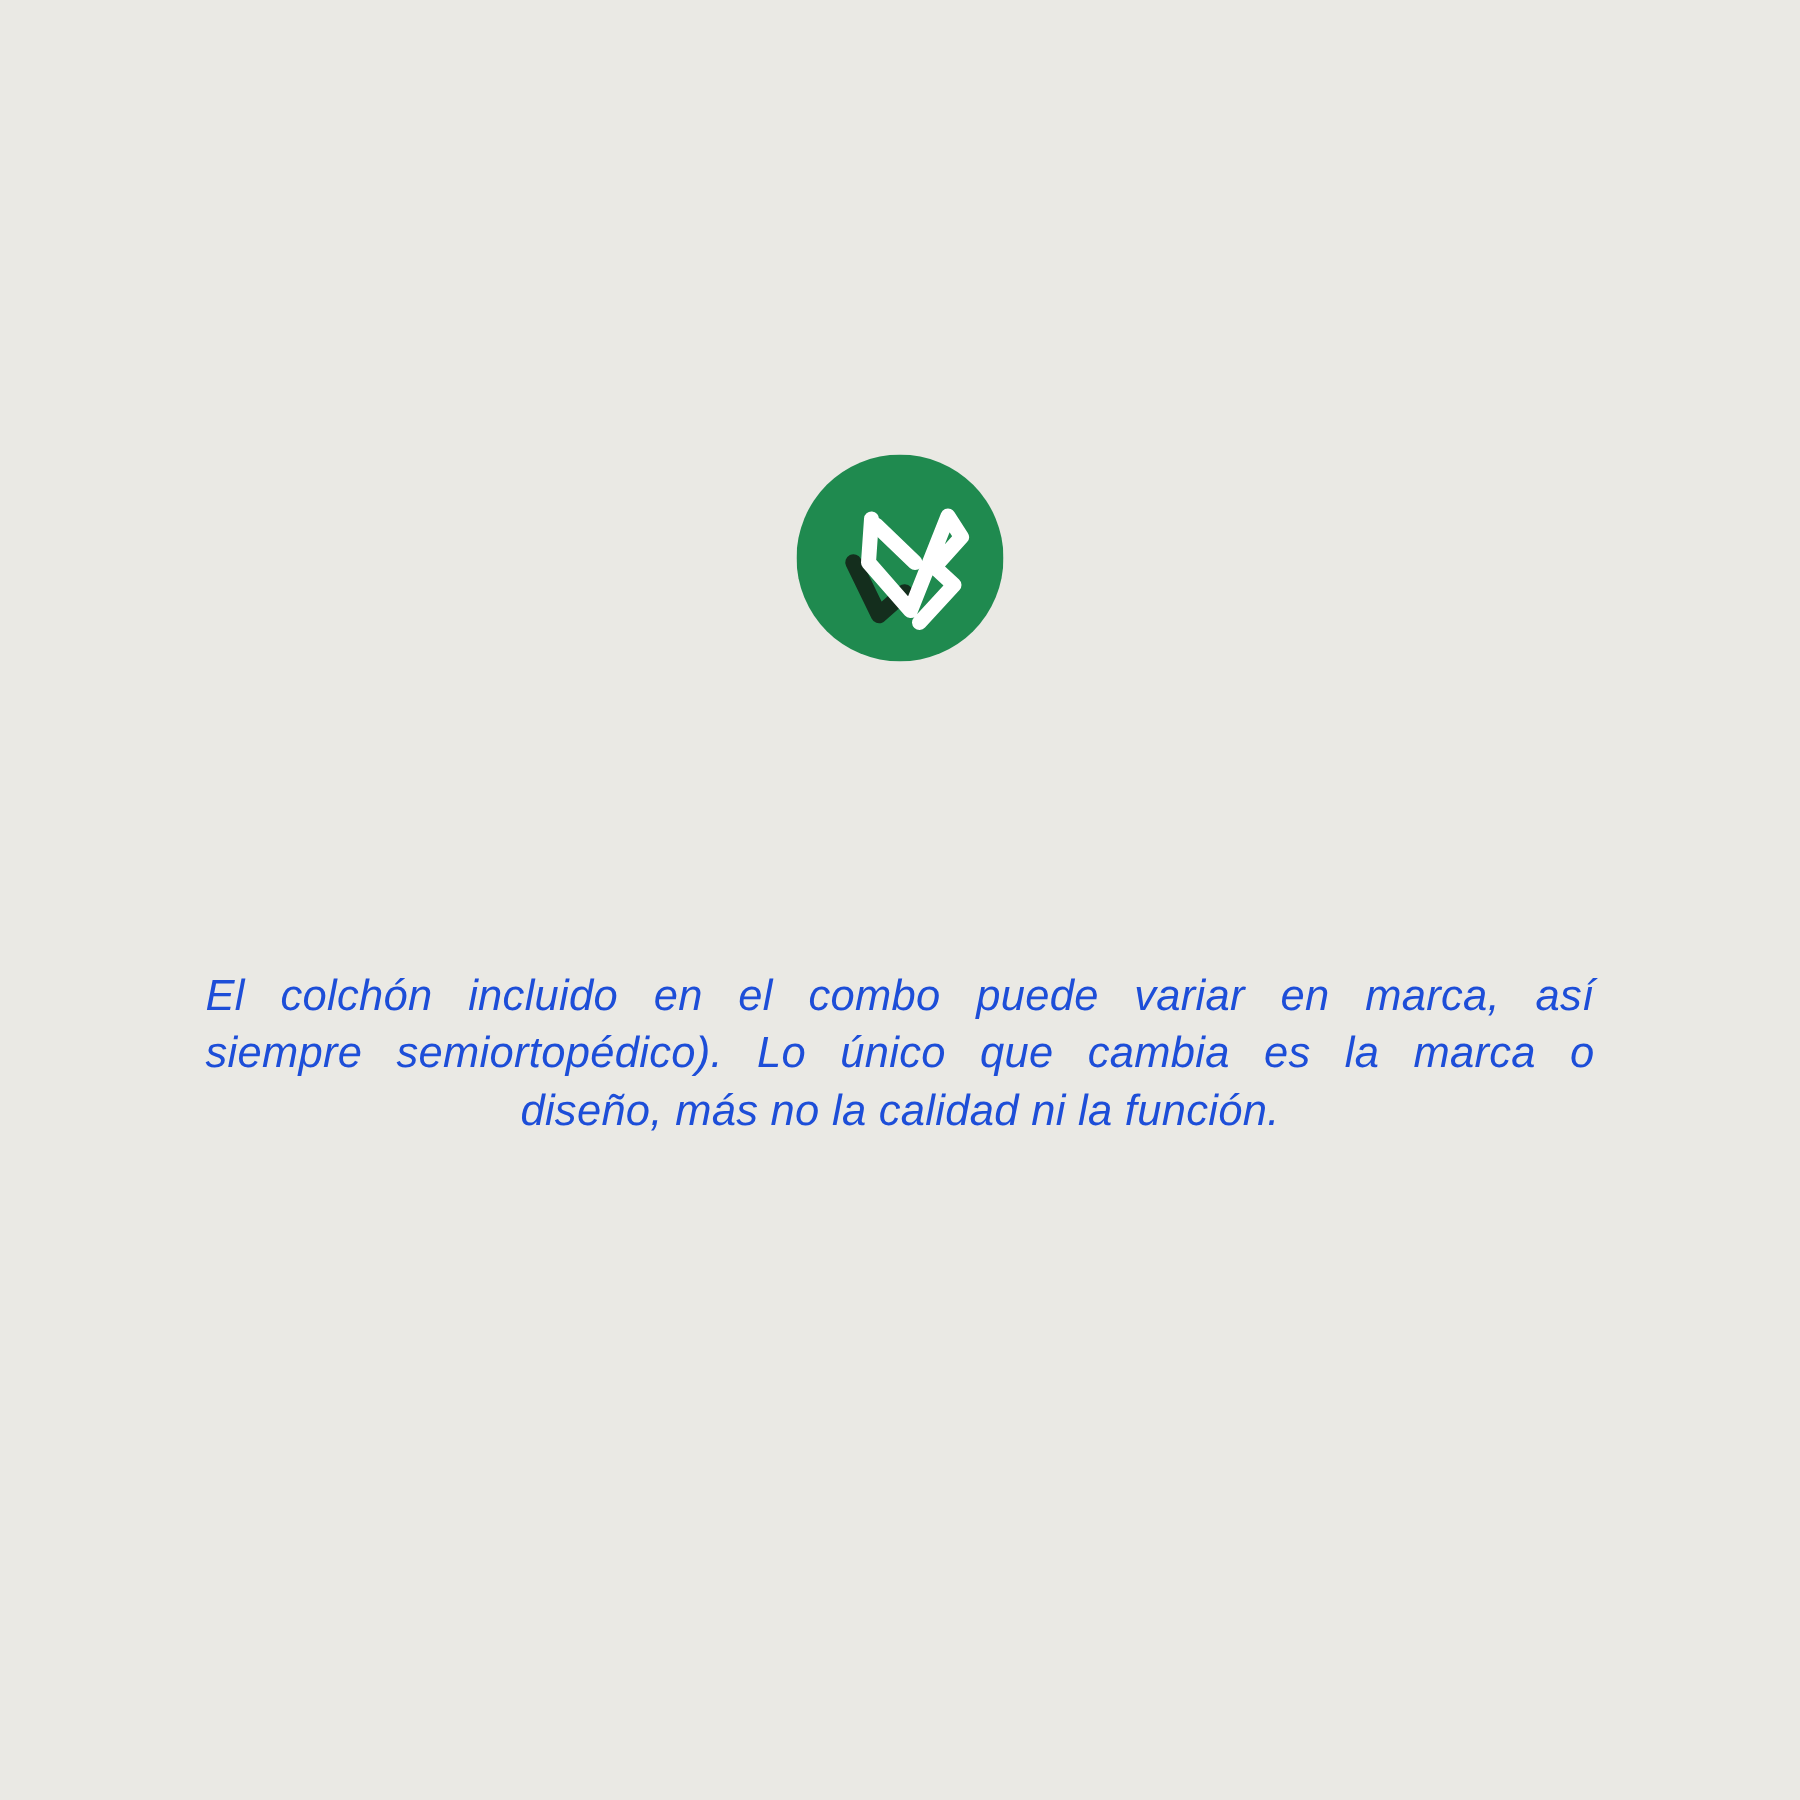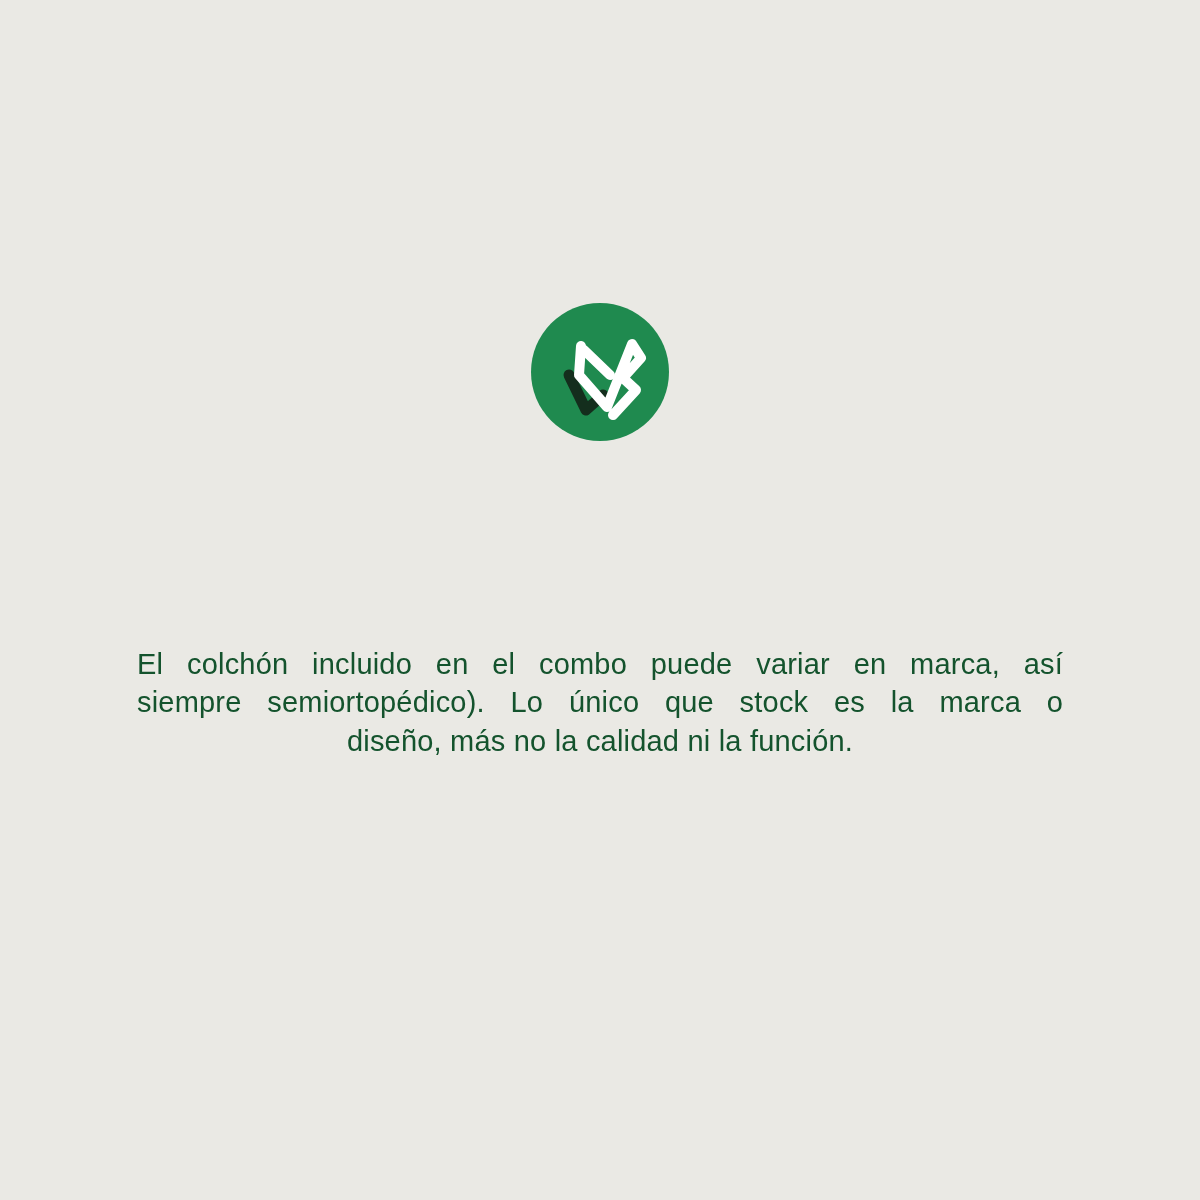--- a/index.html
+++ b/index.html
@@ -24,25 +24,26 @@
   .logo-wrap svg {
     display: block;
     width: 100%;
     height: 100%;
   }
   .notice {
     position: absolute;
     left: 137px;
     top: 645px;
     width: 926px;
-    color: #14532d;
+    color: #1d4ed8;
     font-size: 29px;
     line-height: 38.4px;
     font-weight: 400;
     letter-spacing: 0.2px;
+    font-style: italic;
   }
   .notice .line {
     text-align: justify;
     text-align-last: justify;
     white-space: normal;
   }
   .notice .line.last {
     text-align: right;
     text-align-last: center;
   }
@@ -54,15 +55,15 @@
   <svg viewBox="0 0 138 138" aria-hidden="true">
     <circle cx="69" cy="69" r="69" fill="#1f8a4f"></circle>
     <path d="M38 72 L55 107 L72 92" fill="none" stroke-width="11" stroke-linecap="round" stroke-linejoin="round" stroke="#142e1d"></path>
     <path d="M50 43 L48 72 L76 104 L101 41 L110 55 L92 75 L105 87 L82 112" fill="none" stroke-width="10" stroke-linecap="round" stroke-linejoin="round" stroke="#ffffff"></path>
     <path d="M53 47 L79 72" fill="none" stroke-width="10" stroke-linecap="round" stroke-linejoin="round" stroke="#ffffff"></path>
   </svg>
 </div>
 
 <div class="notice">
   <div class="line">El colchón incluido en el combo puede variar en marca, así</div>
-  <div class="line">siempre semiortopédico). Lo único que stock es la marca o</div>
+  <div class="line">siempre semiortopédico). Lo único que cambia es la marca o</div>
   <div class="line last">diseño, más no la calidad ni la función.</div>
 </div>
 
 </body></html>

